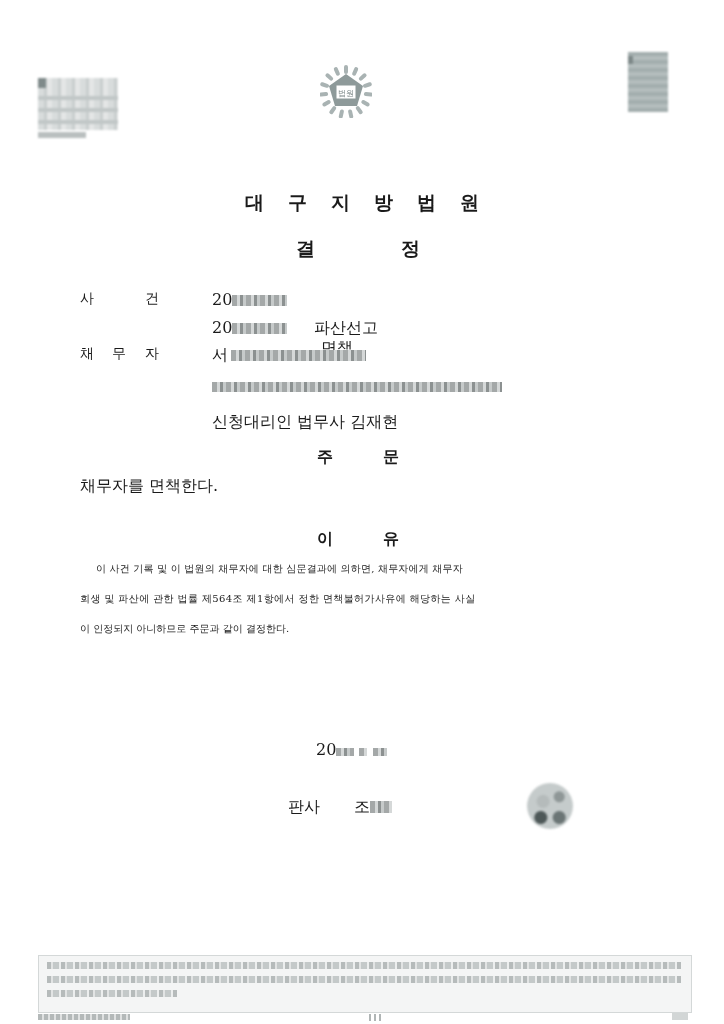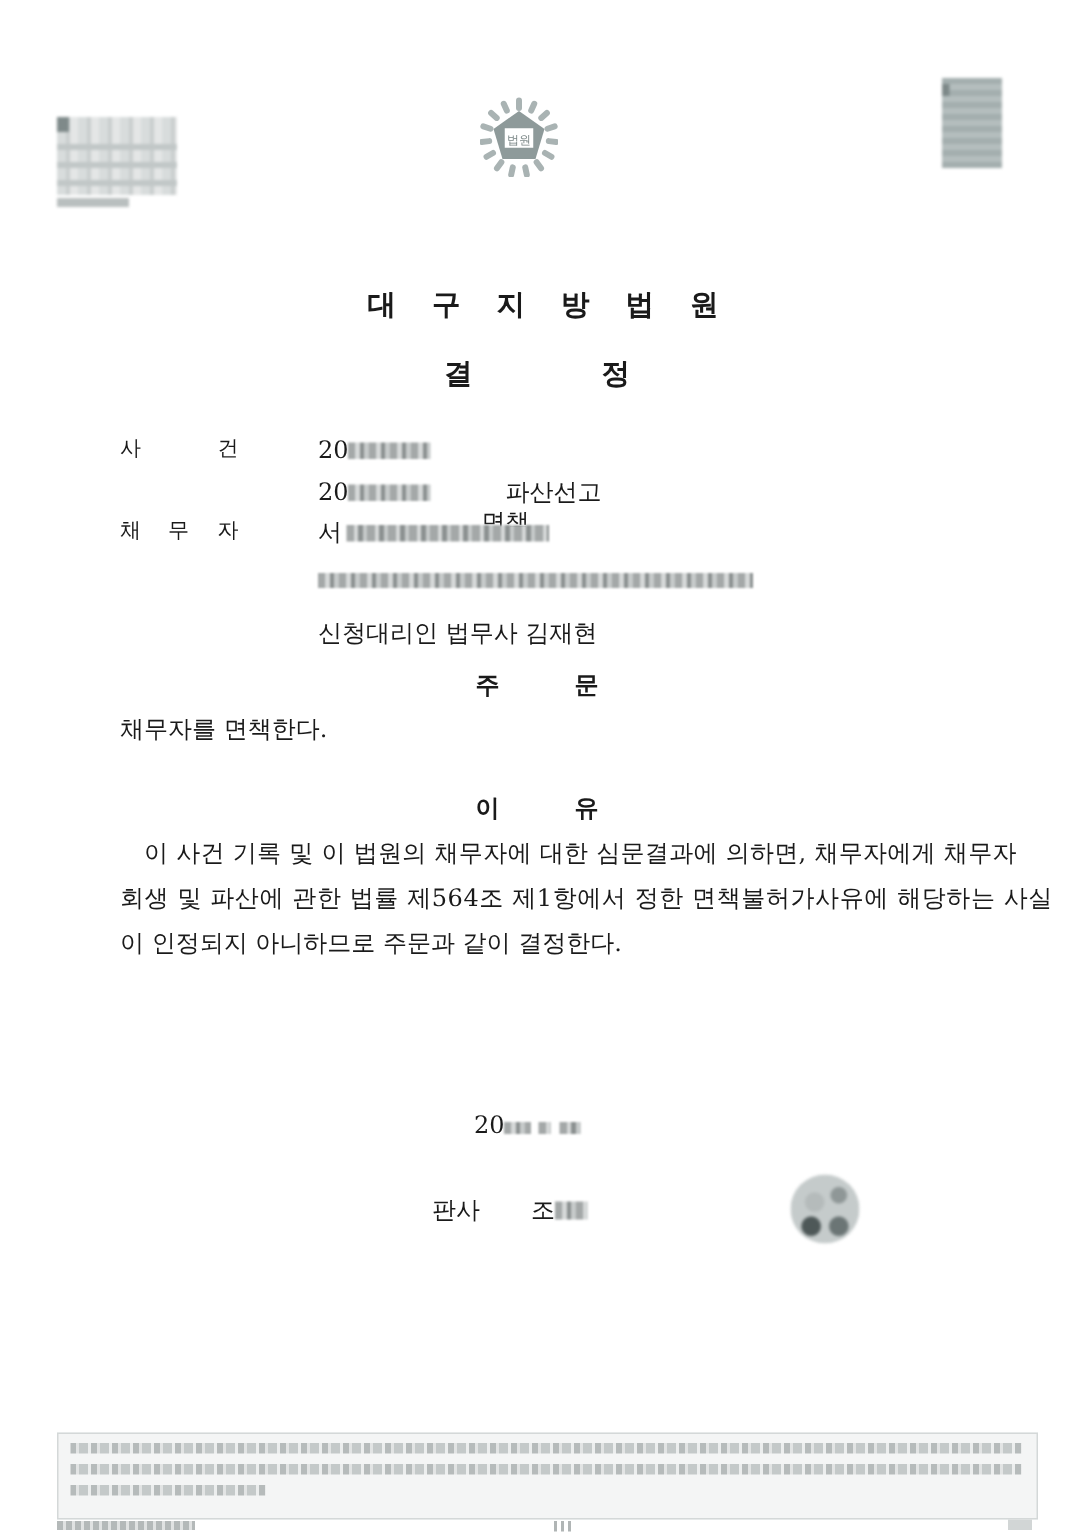--- a/index.html
+++ b/index.html
@@ -44,21 +44,21 @@
   .label { font-size: 14px; }
   .val { font-size: 16px; }
   .redact {
     display: inline-block; height: 11px; vertical-align: -1px;
     background: repeating-linear-gradient(90deg, #a4a8a8 0 5px, #d5d8d8 5px 8px, #8c9191 8px 11px, #c6caca 11px 14px);
     filter: blur(0.6px);
   }
   .section-h {
     font-family: "DejaVu Sans", "Liberation Sans", sans-serif; font-weight: bold; font-size: 16px;
   }
-  .para { font-size: 16px; line-height: 30px; }
+  .para { font-size: 10px; line-height: 30px; }
   .sig-seal {
     left: 527px; top: 783px; width: 46px; height: 46px; border-radius: 50%;
     background:
       radial-gradient(circle at 35% 40%, #b5bbbb 0 6px, transparent 7px),
       radial-gradient(circle at 70% 30%, #8f9797 0 5px, transparent 6px),
       radial-gradient(circle at 30% 75%, #4e5858 0 6px, transparent 7px),
       radial-gradient(circle at 70% 75%, #6b7575 0 6px, transparent 7px),
       #c5cbcb;
     filter: blur(1px);
   }
@@ -131,21 +131,21 @@
 <div class="abs label" style="left:145px; top:290px;">건</div>
 
 <div class="abs val" style="left:212px; top:290px;">
   <span>20</span><span class="redact" style="width:55px;"></span>
 </div>
 <div class="abs val" style="left:321px; top:290px;margin-top:48px;">면책</div>
 
 <div class="abs val" style="left:212px; top:318px;">
   <span>20</span><span class="redact" style="width:55px;"></span>
 </div>
-<div class="abs val" style="left:337px; top:318px;text-align:center;">파산선고</div>
+<div class="abs val" style="left:314px; top:318px;text-align:center;">파산선고</div>
 
 <div class="abs label" style="left:80px; top:345px;">채</div>
 <div class="abs label" style="left:112px; top:345px;">무</div>
 <div class="abs label" style="left:145px; top:345px;">자</div>
 
 <div class="abs val" style="left:212px; top:345px;">
   <span>서</span><span class="redact" style="width:135px; margin-left:3px;"></span>
 </div>
 
 <div class="abs" style="left:212px; top:376px;">

